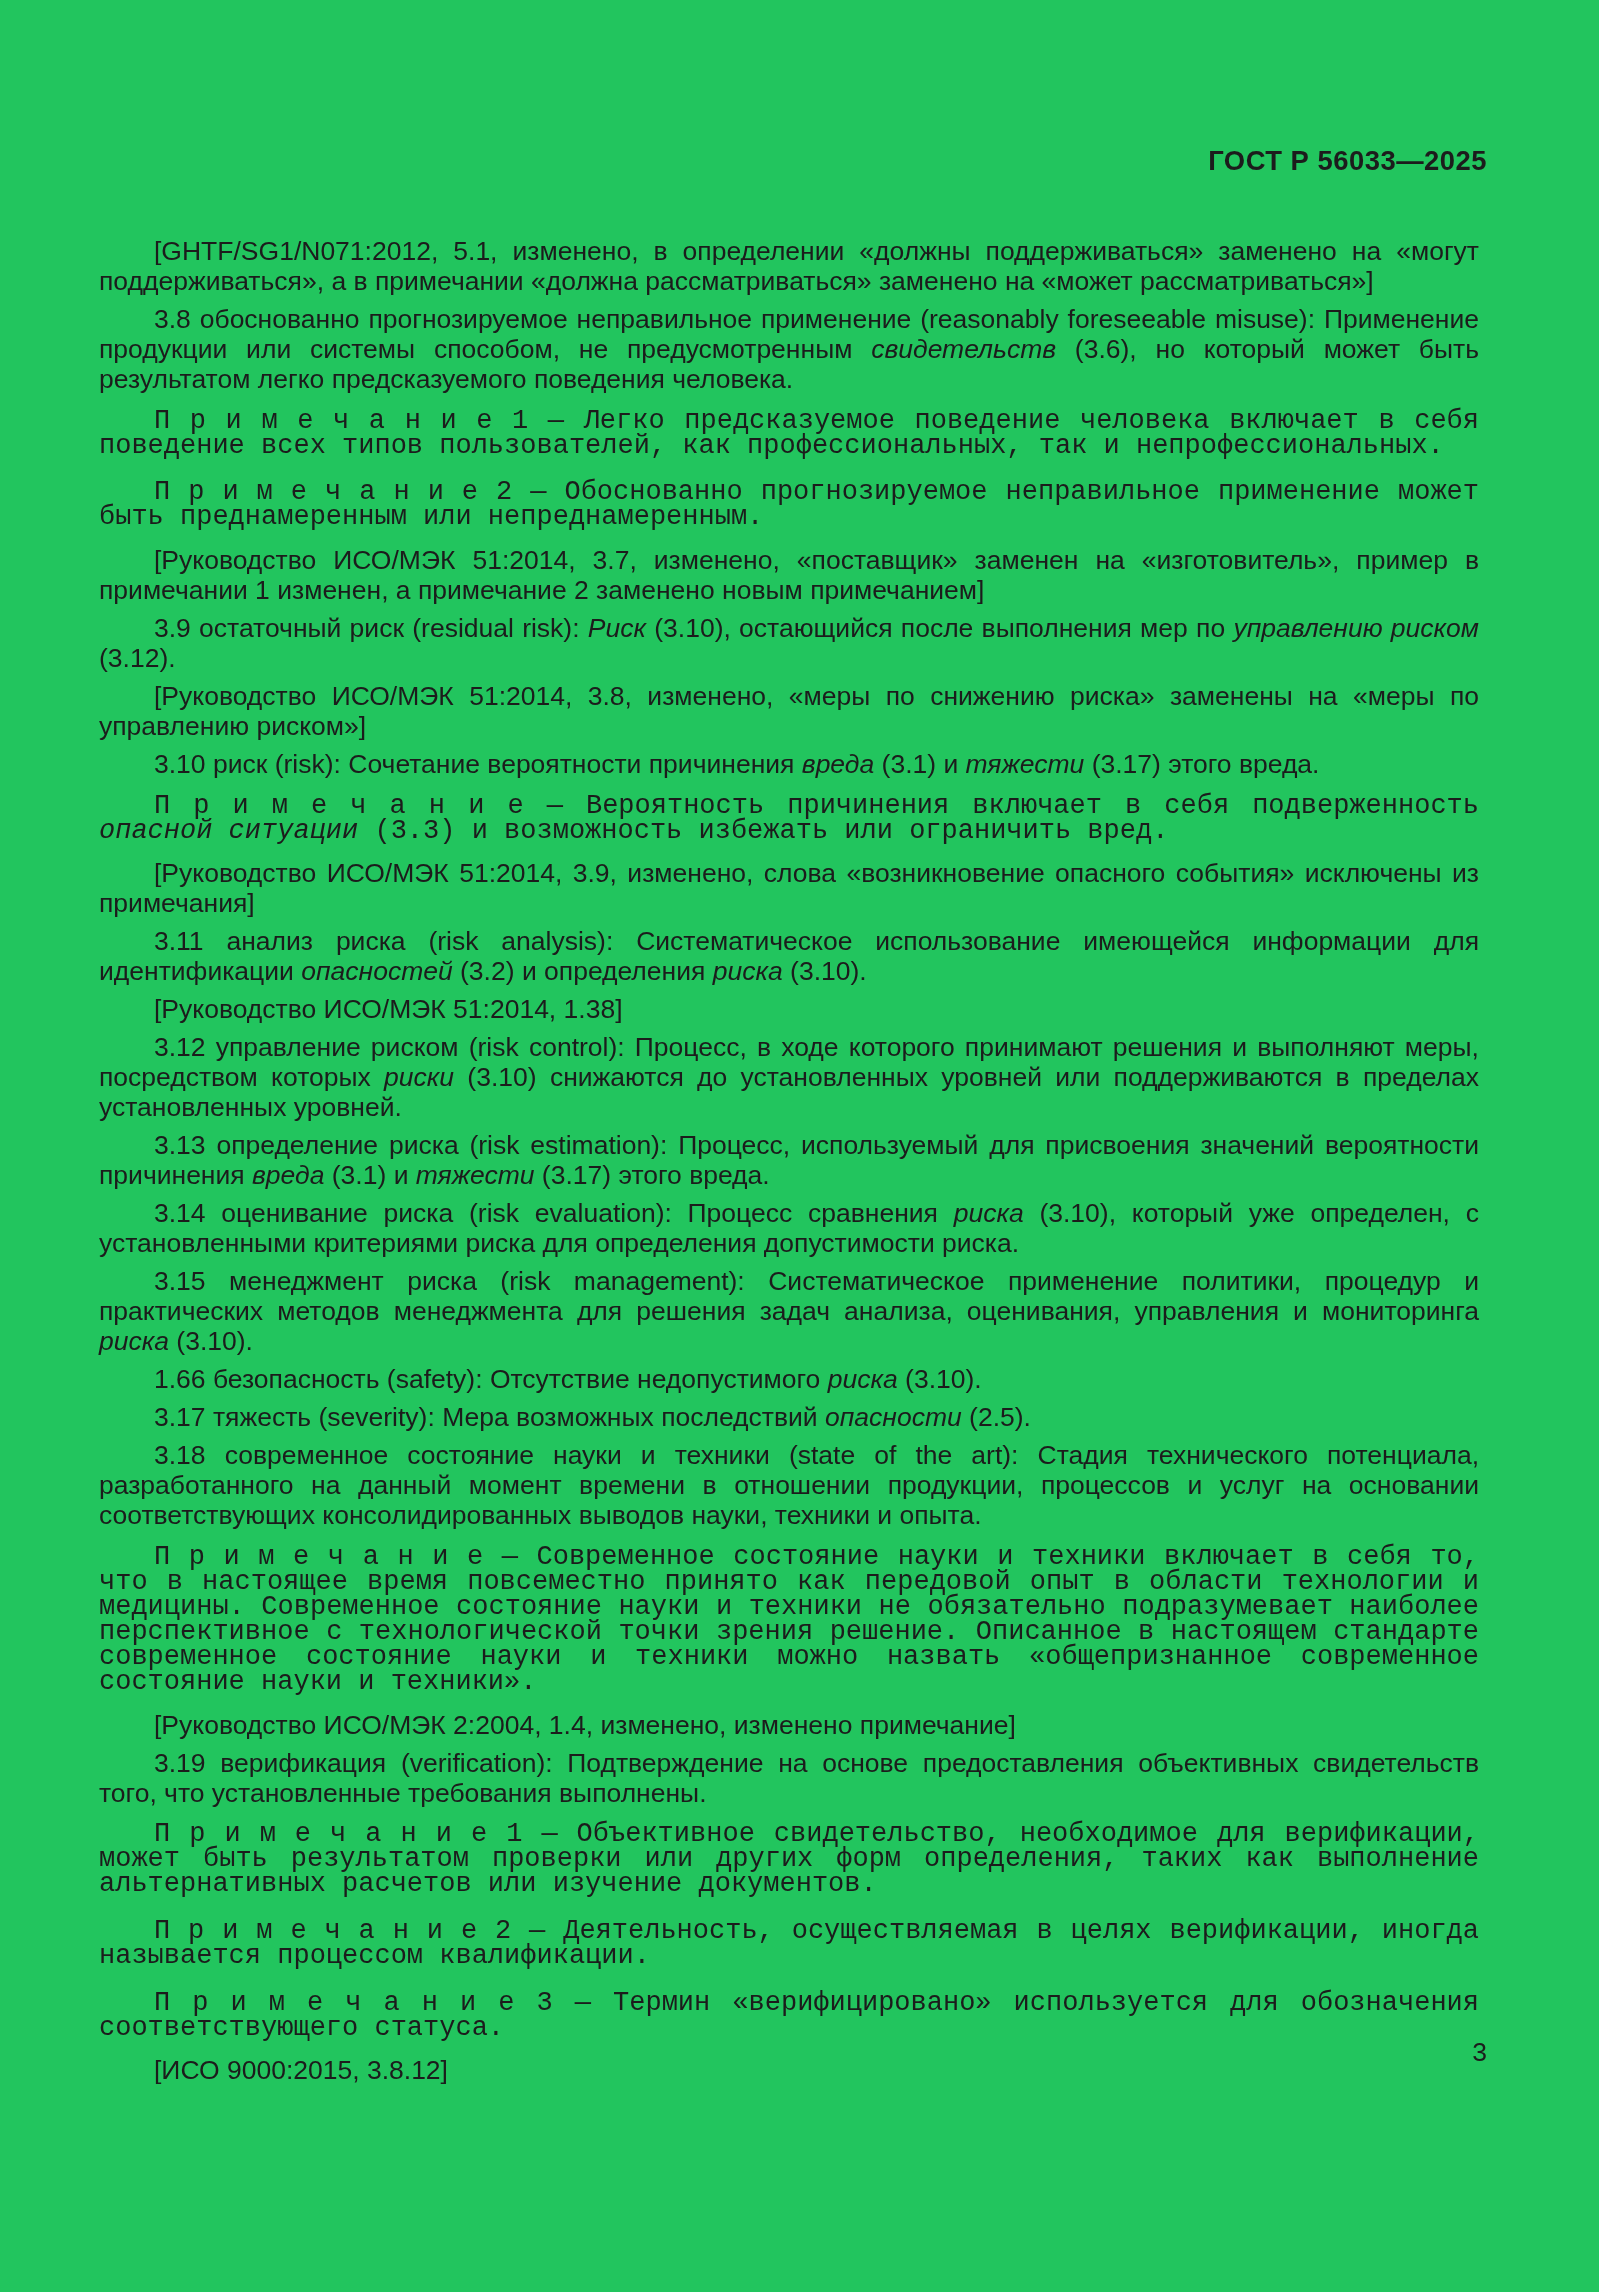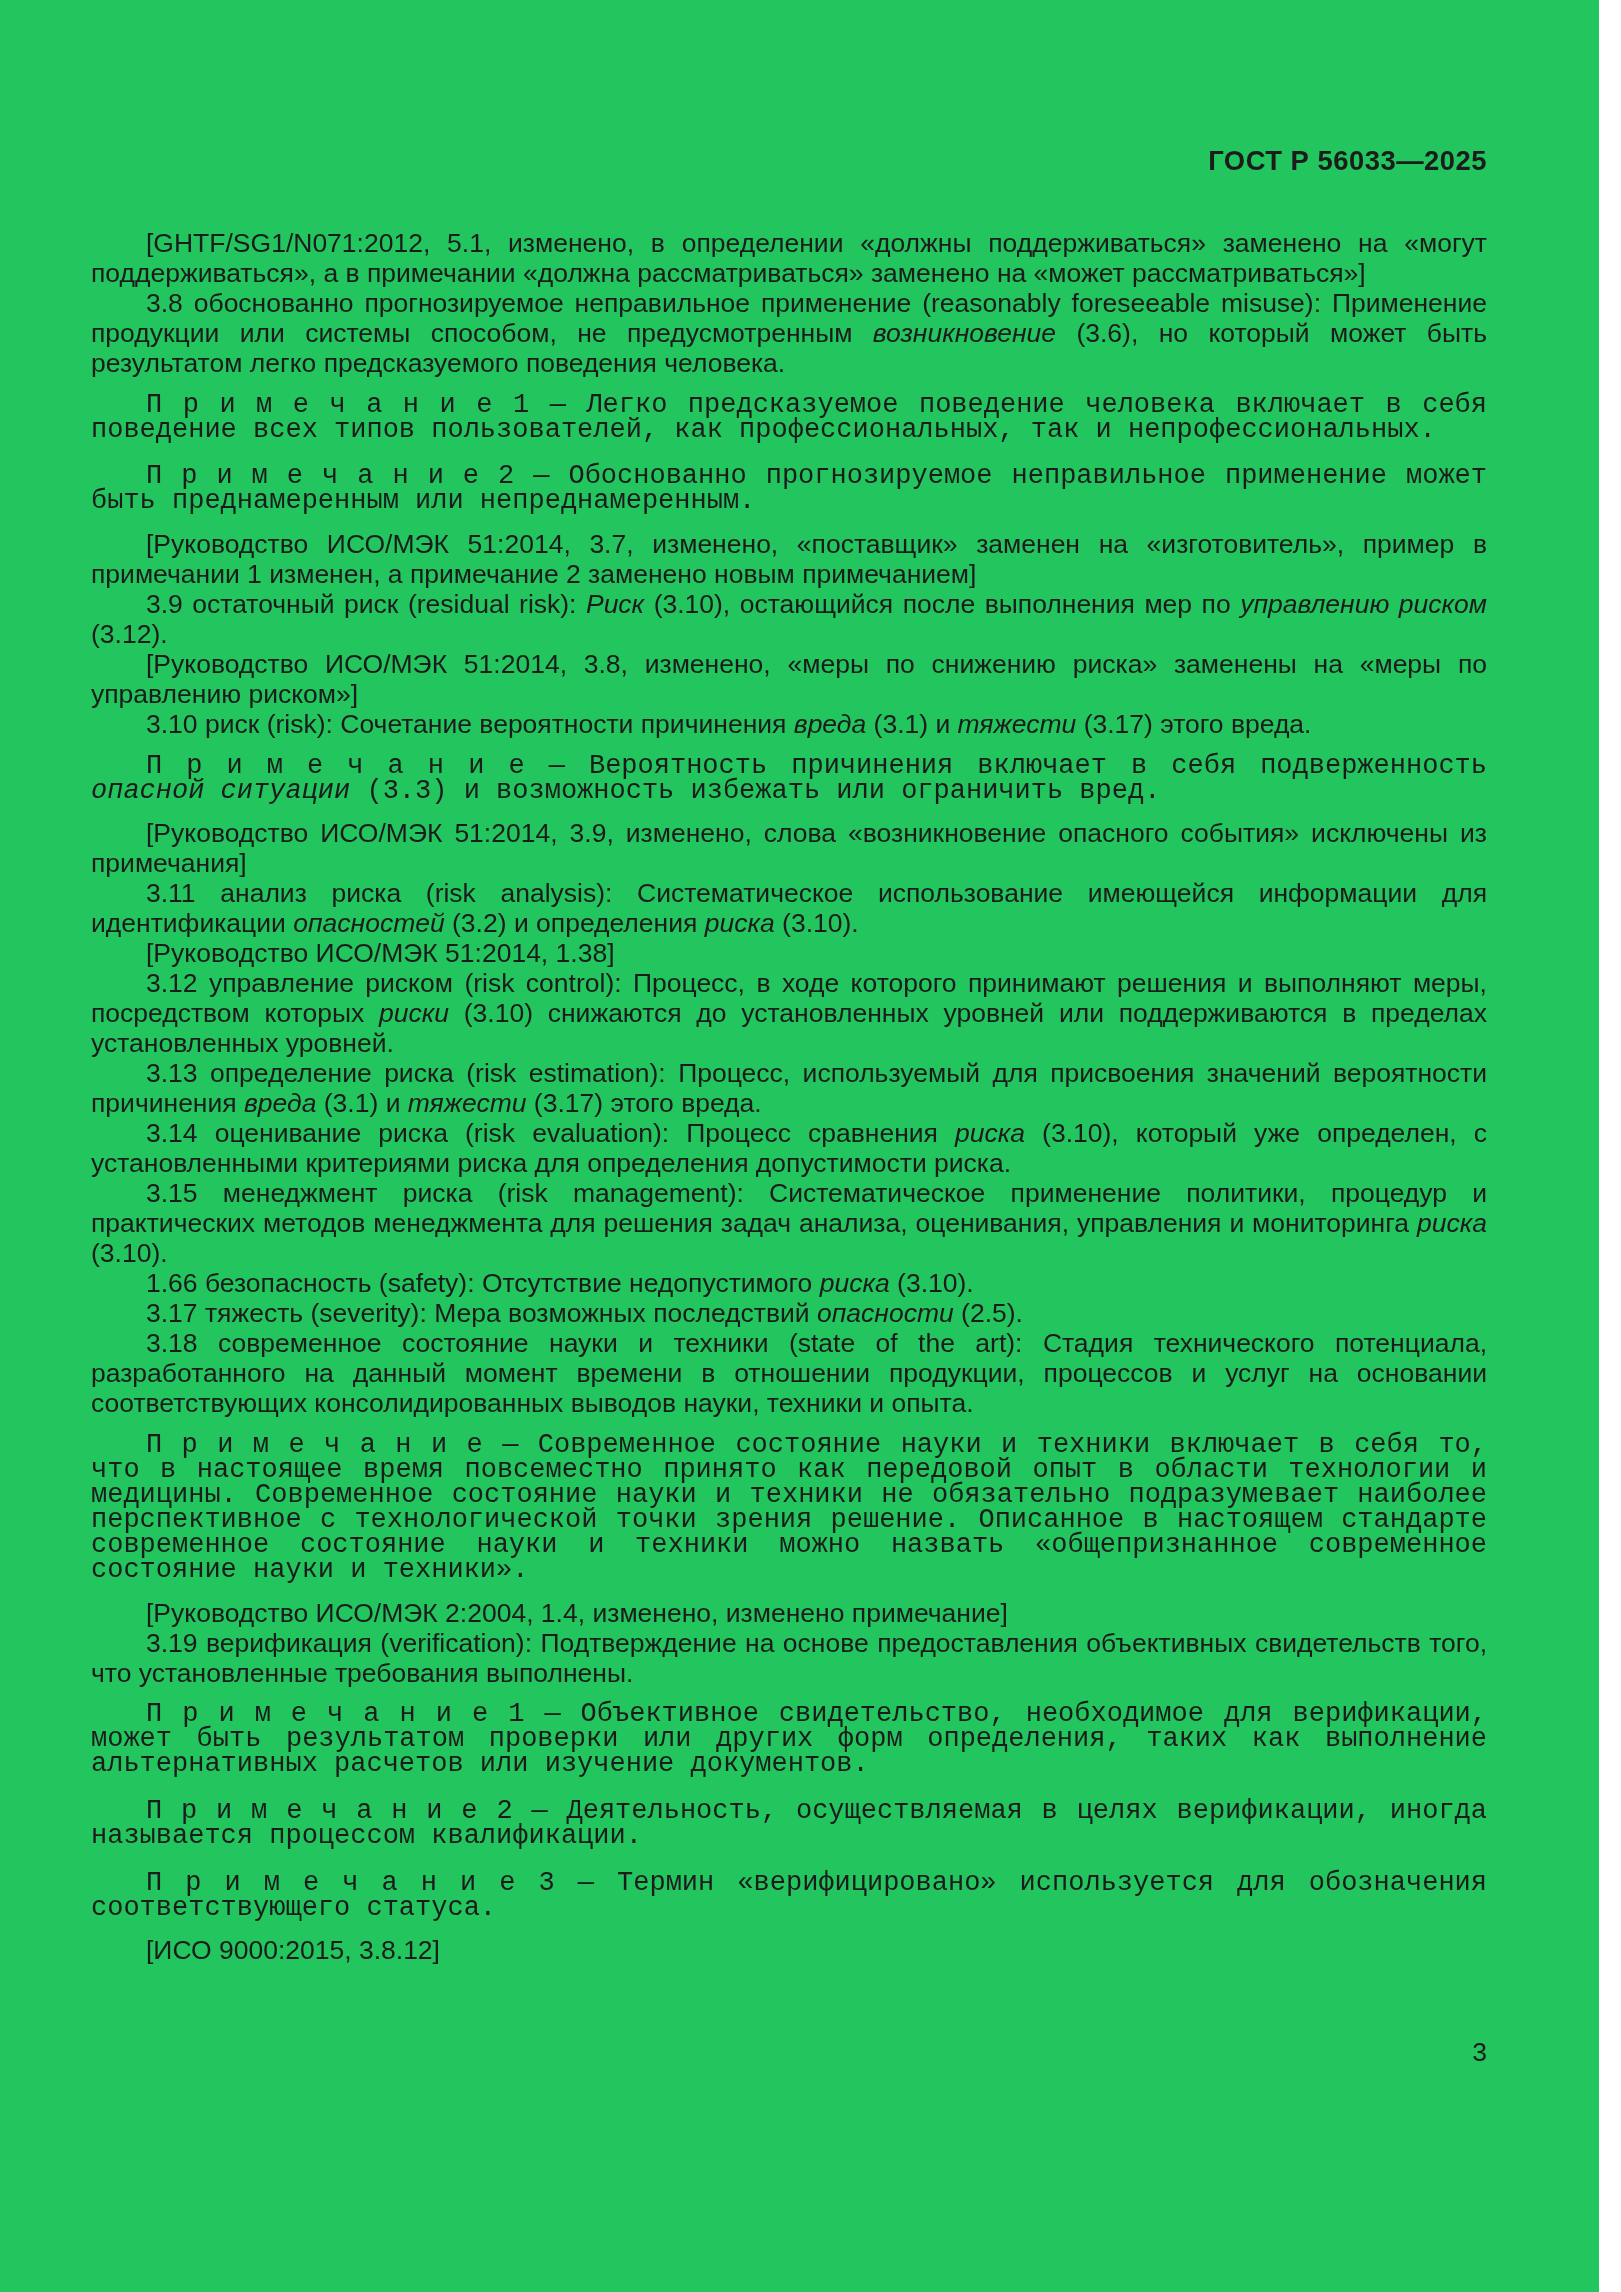--- a/index.html
+++ b/index.html
@@ -29,21 +29,21 @@
   .content {
     position: absolute;
     top: 228px;
     left: 91px;
     width: 1396px;
     font-size: 26.5px;
     line-height: 30px;
     text-align: justify;
   }
   .para {
-    margin: 0;
+    margin: 8px;
     text-indent: 55px;
   }
   .para.note {
     font-size: 27px;
     line-height: 25px;
     margin-top: 14.7px;
     margin-bottom: 14.7px;
     font-family: Liberation Mono, monospace;
   }
   .para.note + .para.note {
@@ -61,21 +61,21 @@
   i { font-style: italic; }
 </style>
 </head>
 <body>
 
 <div class="page">
   <div class="doc-header">ГОСТ Р 56033—2025</div>
 
   <div class="content">
       <p class="para source"><span>[GHTF/SG1/N071:2012, 5.1, изменено, в определении «должны поддерживаться» заменено на «могут поддерживаться», а в примечании «должна рассматриваться» заменено на «может рассматриваться»]</span></p>
-      <p class="para term"><span>3.8 </span><b>обоснованно прогнозируемое неправильное применение</b><span> (reasonably foreseeable misuse): Применение продукции или системы способом, не предусмотренным </span><i>возникновение</i><span> (3.6), но который может быть результатом легко предсказуемого поведения человека.</span></p>
+      <p class="para term"><span>3.8 </span><b>обоснованно прогнозируемое неправильное применение</b><span> (reasonably foreseeable misuse): Применение продукции или системы способом, не предусмотренным </span><i>свидетельств</i><span> (3.6), но который может быть результатом легко предсказуемого поведения человека.</span></p>
       <p class="para note"><span>П р и м е ч а н и е 1 — Легко предсказуемое поведение человека включает в себя поведение всех типов пользователей, как профессиональных, так и непрофессиональных.</span></p>
       <p class="para note"><span>П р и м е ч а н и е 2 — Обоснованно прогнозируемое неправильное применение может быть преднамеренным или непреднамеренным.</span></p>
       <p class="para source"><span>[Руководство ИСО/МЭК 51:2014, 3.7, изменено, «поставщик» заменен на «изготовитель», пример в примечании 1 изменен, а примечание 2 заменено новым примечанием]</span></p>
       <p class="para term"><span>3.9 </span><b>остаточный риск</b><span> (residual risk): </span><i>Риск</i><span> (3.10), остающийся после выполнения мер по </span><i>управлению риском</i><span> (3.12).</span></p>
       <p class="para source"><span>[Руководство ИСО/МЭК 51:2014, 3.8, изменено, «меры по снижению риска» заменены на «меры по управлению риском»]</span></p>
       <p class="para term"><span>3.10 </span><b>риск</b><span> (risk): Сочетание вероятности причинения </span><i>вреда</i><span> (3.1) и </span><i>тяжести</i><span> (3.17) этого вреда.</span></p>
       <p class="para note"><span>П р и м е ч а н и е — Вероятность причинения включает в себя подверженность </span><i>опасной ситуации</i><span> (3.3) и возможность избежать или ограничить вред.</span></p>
       <p class="para source"><span>[Руководство ИСО/МЭК 51:2014, 3.9, изменено, слова «возникновение опасного события» исключены из примечания]</span></p>
       <p class="para term"><span>3.11 </span><b>анализ риска</b><span> (risk analysis): Систематическое использование имеющейся информации для идентификации </span><i>опасностей</i><span> (3.2) и определения </span><i>риска</i><span> (3.10).</span></p>
       <p class="para source"><span>[Руководство ИСО/МЭК 51:2014, 1.38]</span></p>

